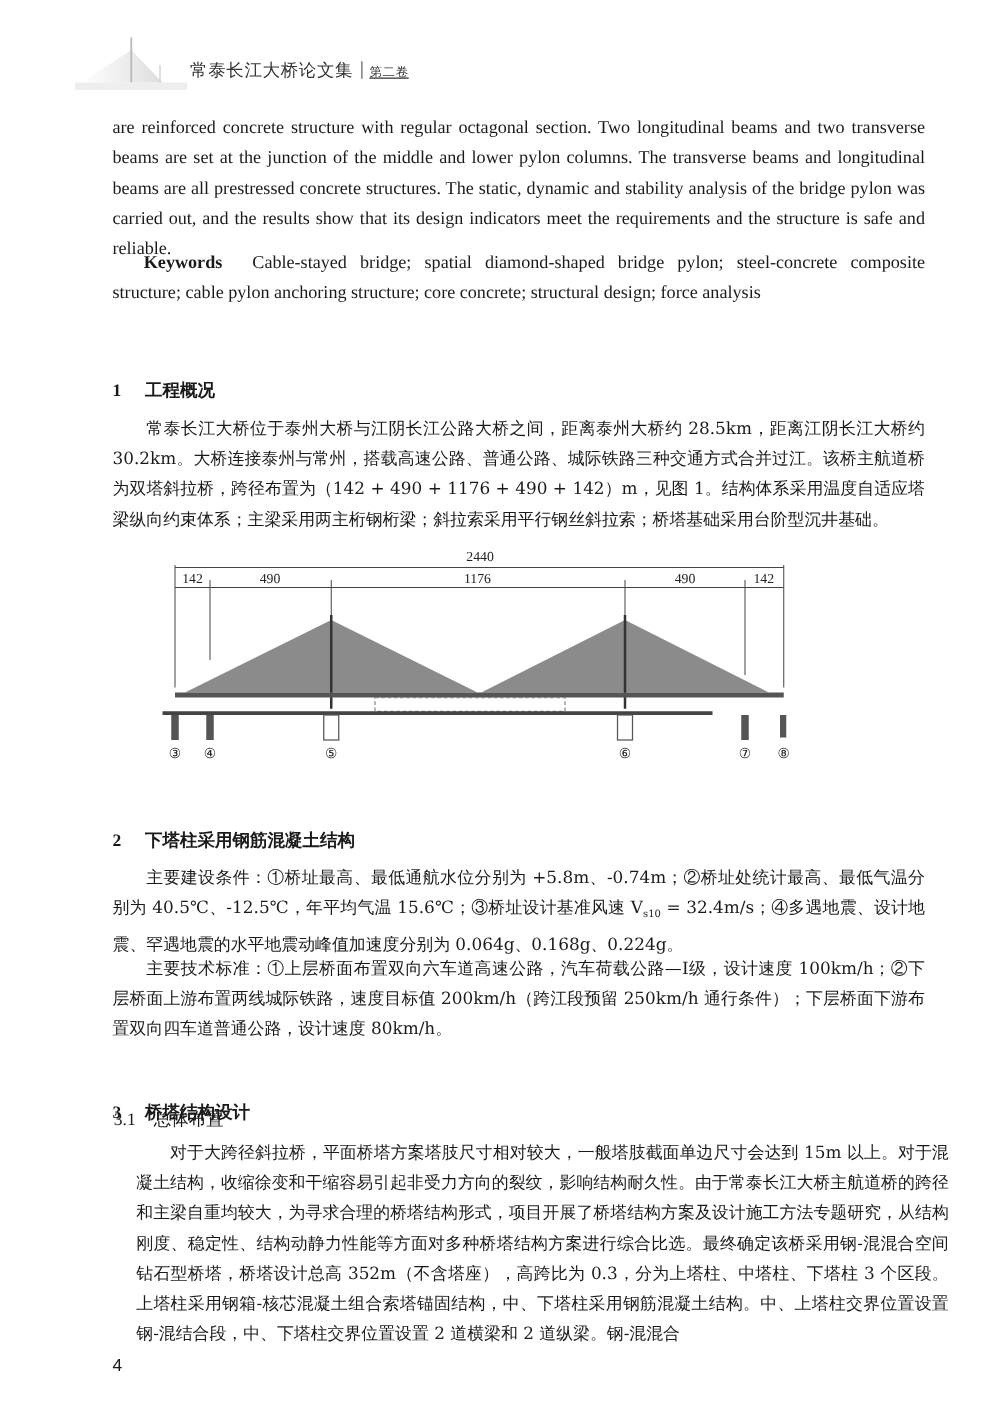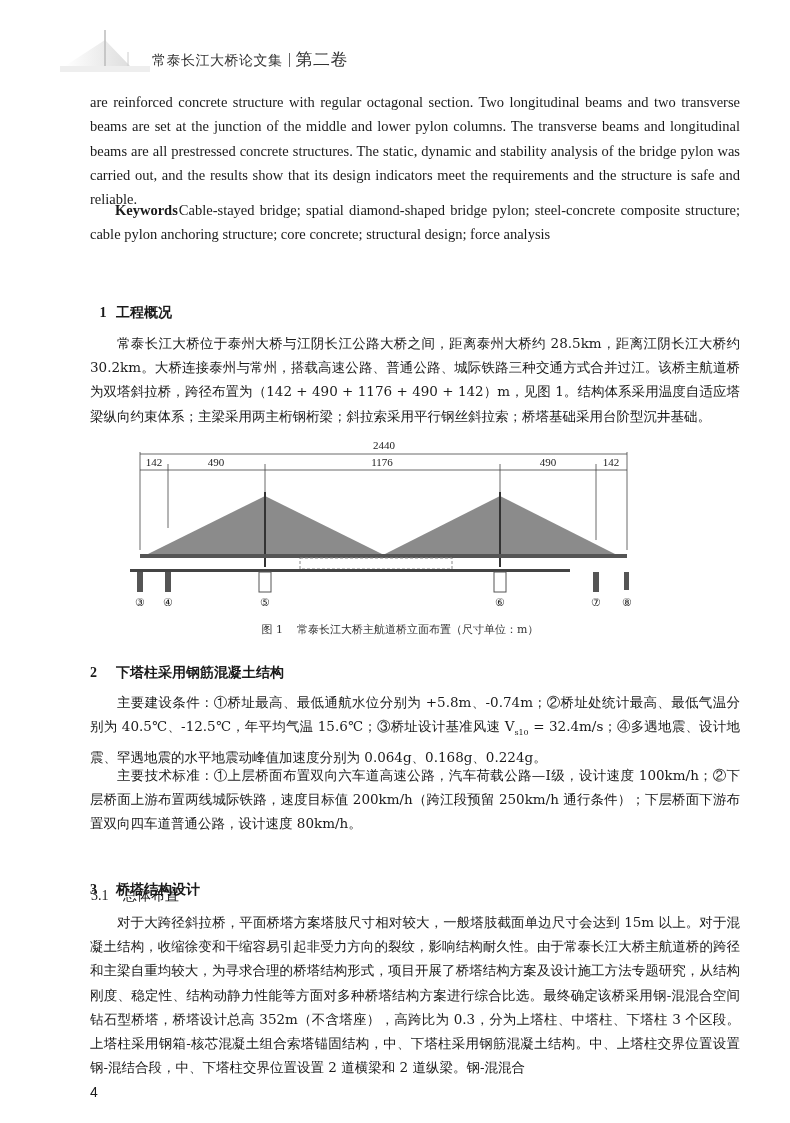--- a/index.html
+++ b/index.html
@@ -2,26 +2,26 @@
 <html><head>
 <meta charset="utf-8">
 <style>
   html, body { margin: 0; padding: 0; background: #ffffff; }
   body { width: 790px; height: 1123px; position: relative; overflow: hidden;
          font-family: "DejaVu Serif", "Liberation Serif", serif; color: #1a1a1a; }
   .header { position: absolute; left: 60px; top: 18px; width: 400px; height: 55px; }
   .header-title { position: absolute; left: 92px; top: 30px; font-family: "DejaVu Sans", sans-serif;
                   font-size: 14px; color: #333; letter-spacing: 0.5px; white-space: nowrap; }
   .header-sep { display: inline-block; width: 1px; height: 14px; background: #666; margin: 0 6px; vertical-align: -2px; }
-  .header-vol { font-size: 17px; font-family: "DejaVu Serif", serif; }
+  .header-vol { font-size: 10px; font-family: "DejaVu Serif", serif; text-decoration: underline; }
   .abstract { position: absolute; left: 90px; top: 90px; width: 650px; font-family: "Liberation Serif", serif;
               font-size: 14.5px; line-height: 24.3px; text-align: justify; }
   .kw { position: absolute; left: 90px; top: 198px; width: 650px; font-family: "Liberation Serif", serif;
         font-size: 14.5px; line-height: 24.3px; text-align: justify; text-indent: 25px; }
-  .kw b { margin-right: 1px; }
+  .kw b { margin-right: 24px; }
   .sec { position: absolute; left: 90px; font-family: "DejaVu Sans", sans-serif; font-weight: bold; font-size: 14px; }
   .sec .num { display: inline-block; width: 26px; font-family: "Liberation Serif", serif; }
   .sub { position: absolute; left: 91px; font-size: 14px; }
   .sub .num { display: inline-block; width: 32px; font-family: "Liberation Serif", serif; }
   .para { position: absolute; left: 90px; width: 650px; font-size: 13.5px; line-height: 24.2px;
           text-align: justify; text-indent: 27px; }
   .figure { position: absolute; left: 120px; top: 432px; width: 560px; height: 200px; }
   .caption { position: absolute; left: 0; top: 190px; width: 560px; text-align: center;
              font-size: 11px; color: #333; }
   .caption .fn { margin-right: 14px; }
@@ -48,21 +48,21 @@
     <span>常泰长江大桥论文集</span><span class="header-sep"></span><span class="header-vol">第二卷</span>
   </div>
 </div>
 
 <div class="abstract">are reinforced concrete structure with regular octagonal section. Two longitudinal beams and two transverse beams are set at the junction of the middle and lower pylon columns. The transverse beams and longitudinal beams are all prestressed concrete structures. The static, dynamic and stability analysis of the bridge pylon was carried out, and the results show that its design indicators meet the requirements and the structure is safe and reliable.</div>
 
 <div class="kw">
   <b>Keywords</b><span>Cable-stayed bridge; spatial diamond-shaped bridge pylon; steel-concrete composite structure; cable pylon anchoring structure; core concrete; structural design; force analysis</span>
 </div>
 
-<div class="sec" style="top:304px;text-align:center;">
+<div class="sec" style="top:304px;">
   <span class="num">1</span><span>工程概况</span>
 </div>
 <div class="para" style="top:331px;">常泰长江大桥位于泰州大桥与江阴长江公路大桥之间，距离泰州大桥约 28.5km，距离江阴长江大桥约 30.2km。大桥连接泰州与常州，搭载高速公路、普通公路、城际铁路三种交通方式合并过江。该桥主航道桥为双塔斜拉桥，跨径布置为（142 + 490 + 1176 + 490 + 142）m，见图 1。结构体系采用温度自适应塔梁纵向约束体系；主梁采用两主桁钢桁梁；斜拉索采用平行钢丝斜拉索；桥塔基础采用台阶型沉井基础。</div>
 
 <div class="figure">
   <svg width="560" height="180" viewBox="0 0 560 180">
     <g stroke="#444" stroke-width="0.8" fill="none">
       <line x1="20" y1="20" x2="20" y2="118"></line>
       <line x1="507" y1="20" x2="507" y2="118"></line>
       <line x1="20" y1="22" x2="507" y2="22"></line>
@@ -103,32 +103,29 @@
     </g>
     <g fill="#222" font-size="11" text-anchor="middle">
       <text x="20" y="174">③</text>
       <text x="48" y="174">④</text>
       <text x="145" y="174">⑤</text>
       <text x="380" y="174">⑥</text>
       <text x="476" y="174">⑦</text>
       <text x="507" y="174">⑧</text>
     </g>
   </svg>
-  <div class="caption">
-    <span class="fn">图 1</span><span>常泰长江大桥主航道桥立面布置（尺寸单位：m）</span>
-  </div>
 </div>
 
 <div class="sec" style="top:664px;">
   <span class="num">2</span><span>下塔柱采用钢筋混凝土结构</span>
 </div>
 <div class="para" style="top:690px;"><span>主要建设条件：①桥址最高、最低通航水位分别为 +5.8m、-0.74m；②桥址处统计最高、最低气温分别为 40.5℃、-12.5℃，年平均气温 15.6℃；③桥址设计基准风速 V</span><sub>s10</sub><span> = 32.4m/s；④多遇地震、设计地震、罕遇地震的水平地震动峰值加速度分别为 0.064g、0.168g、0.224g。</span></div>
 <div class="para" style="top:763px;">主要技术标准：①上层桥面布置双向六车道高速公路，汽车荷载公路—Ⅰ级，设计速度 100km/h；②下层桥面上游布置两线城际铁路，速度目标值 200km/h（跨江段预留 250km/h 通行条件）；下层桥面下游布置双向四车道普通公路，设计速度 80km/h。</div>
 
 <div class="sec" style="top:848px;margin-top:33px;">
   <span class="num">3</span><span>桥塔结构设计</span>
 </div>
 <div class="sub" style="top:887px;">
   <span class="num">3.1</span><span>总体布置</span>
 </div>
-<div class="para" style="top:910px;">对于大跨径斜拉桥，平面桥塔方案塔肢尺寸相对较大，一般塔肢截面单边尺寸会达到 15m 以上。对于混凝土结构，收缩徐变和干缩容易引起非受力方向的裂纹，影响结构耐久性。由于常泰长江大桥主航道桥的跨径和主梁自重均较大，为寻求合理的桥塔结构形式，项目开展了桥塔结构方案及设计施工方法专题研究，从结构刚度、稳定性、结构动静力性能等方面对多种桥塔结构方案进行综合比选。最终确定该桥采用钢-混混合空间钻石型桥塔，桥塔设计总高 352m（不含塔座），高跨比为 0.3，分为上塔柱、中塔柱、下塔柱 3 个区段。上塔柱采用钢箱-核芯混凝土组合索塔锚固结构，中、下塔柱采用钢筋混凝土结构。中、上塔柱交界位置设置钢-混结合段，中、下塔柱交界位置设置 2 道横梁和 2 道纵梁。钢-混混合</div>
+<div class="para" style="top:910px;margin-left:19px;">对于大跨径斜拉桥，平面桥塔方案塔肢尺寸相对较大，一般塔肢截面单边尺寸会达到 15m 以上。对于混凝土结构，收缩徐变和干缩容易引起非受力方向的裂纹，影响结构耐久性。由于常泰长江大桥主航道桥的跨径和主梁自重均较大，为寻求合理的桥塔结构形式，项目开展了桥塔结构方案及设计施工方法专题研究，从结构刚度、稳定性、结构动静力性能等方面对多种桥塔结构方案进行综合比选。最终确定该桥采用钢-混混合空间钻石型桥塔，桥塔设计总高 352m（不含塔座），高跨比为 0.3，分为上塔柱、中塔柱、下塔柱 3 个区段。上塔柱采用钢箱-核芯混凝土组合索塔锚固结构，中、下塔柱采用钢筋混凝土结构。中、上塔柱交界位置设置钢-混结合段，中、下塔柱交界位置设置 2 道横梁和 2 道纵梁。钢-混混合</div>
 
 <div class="pageno">4</div>
 
 </body></html>

